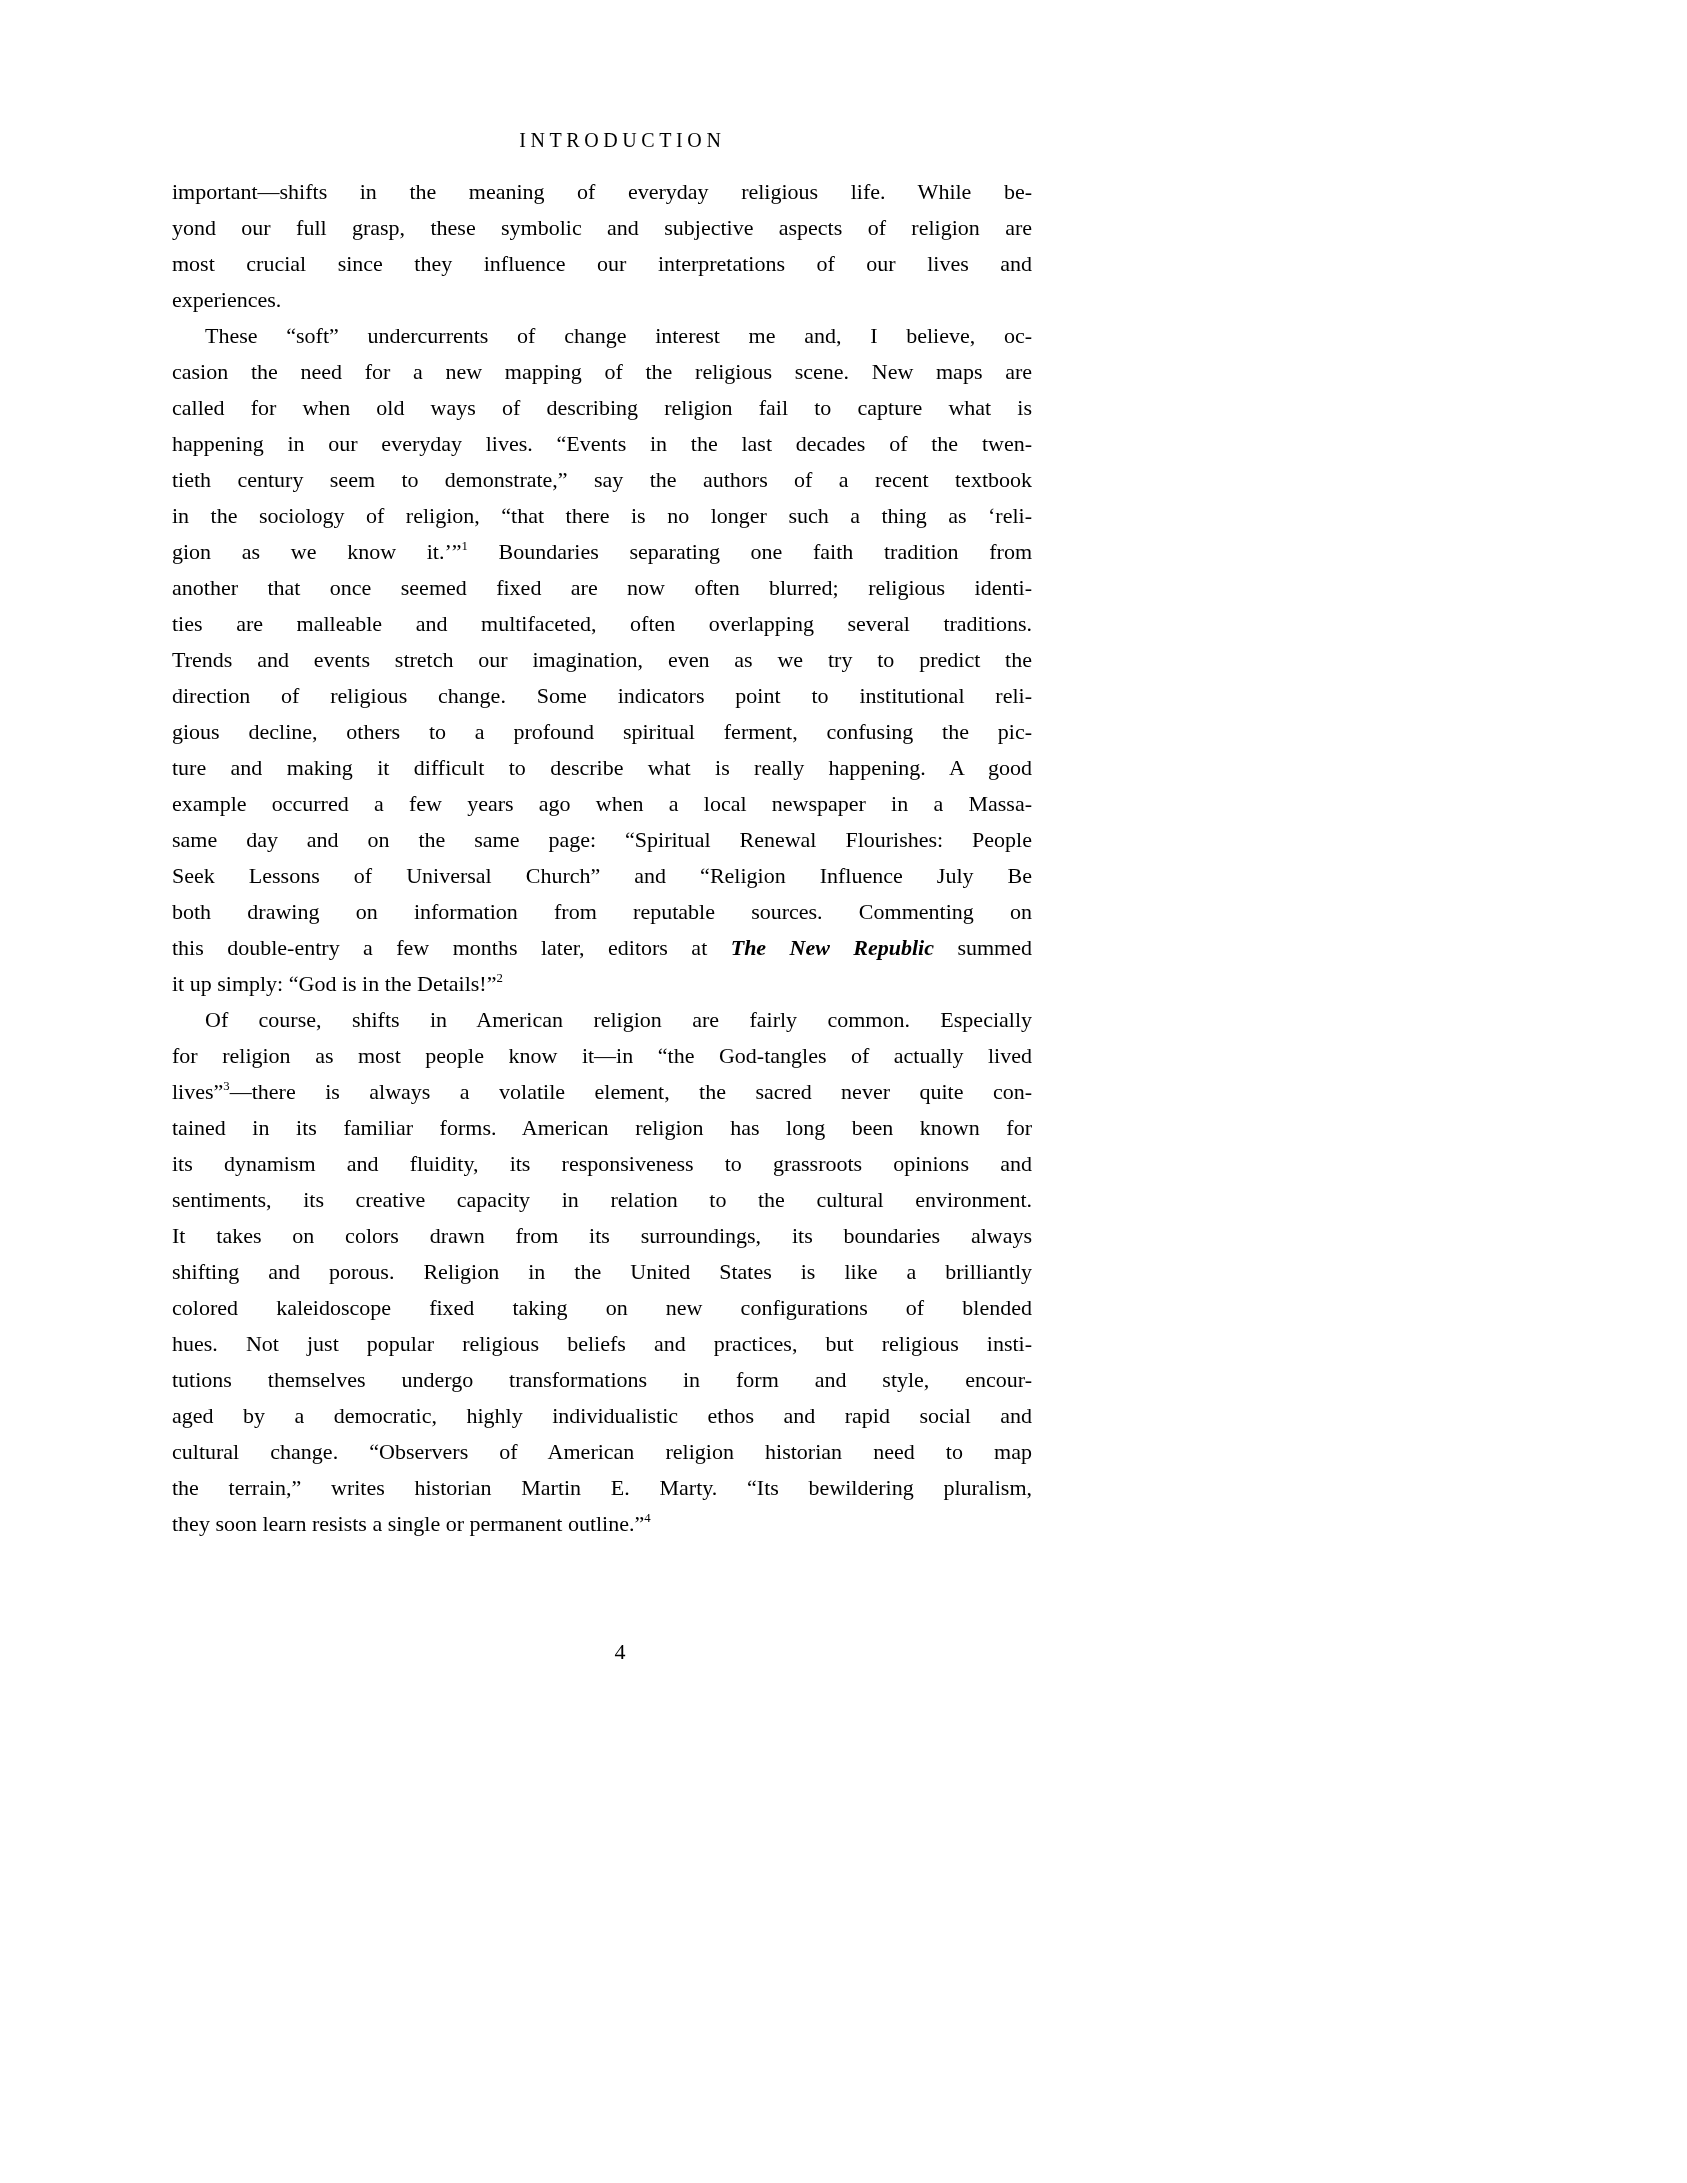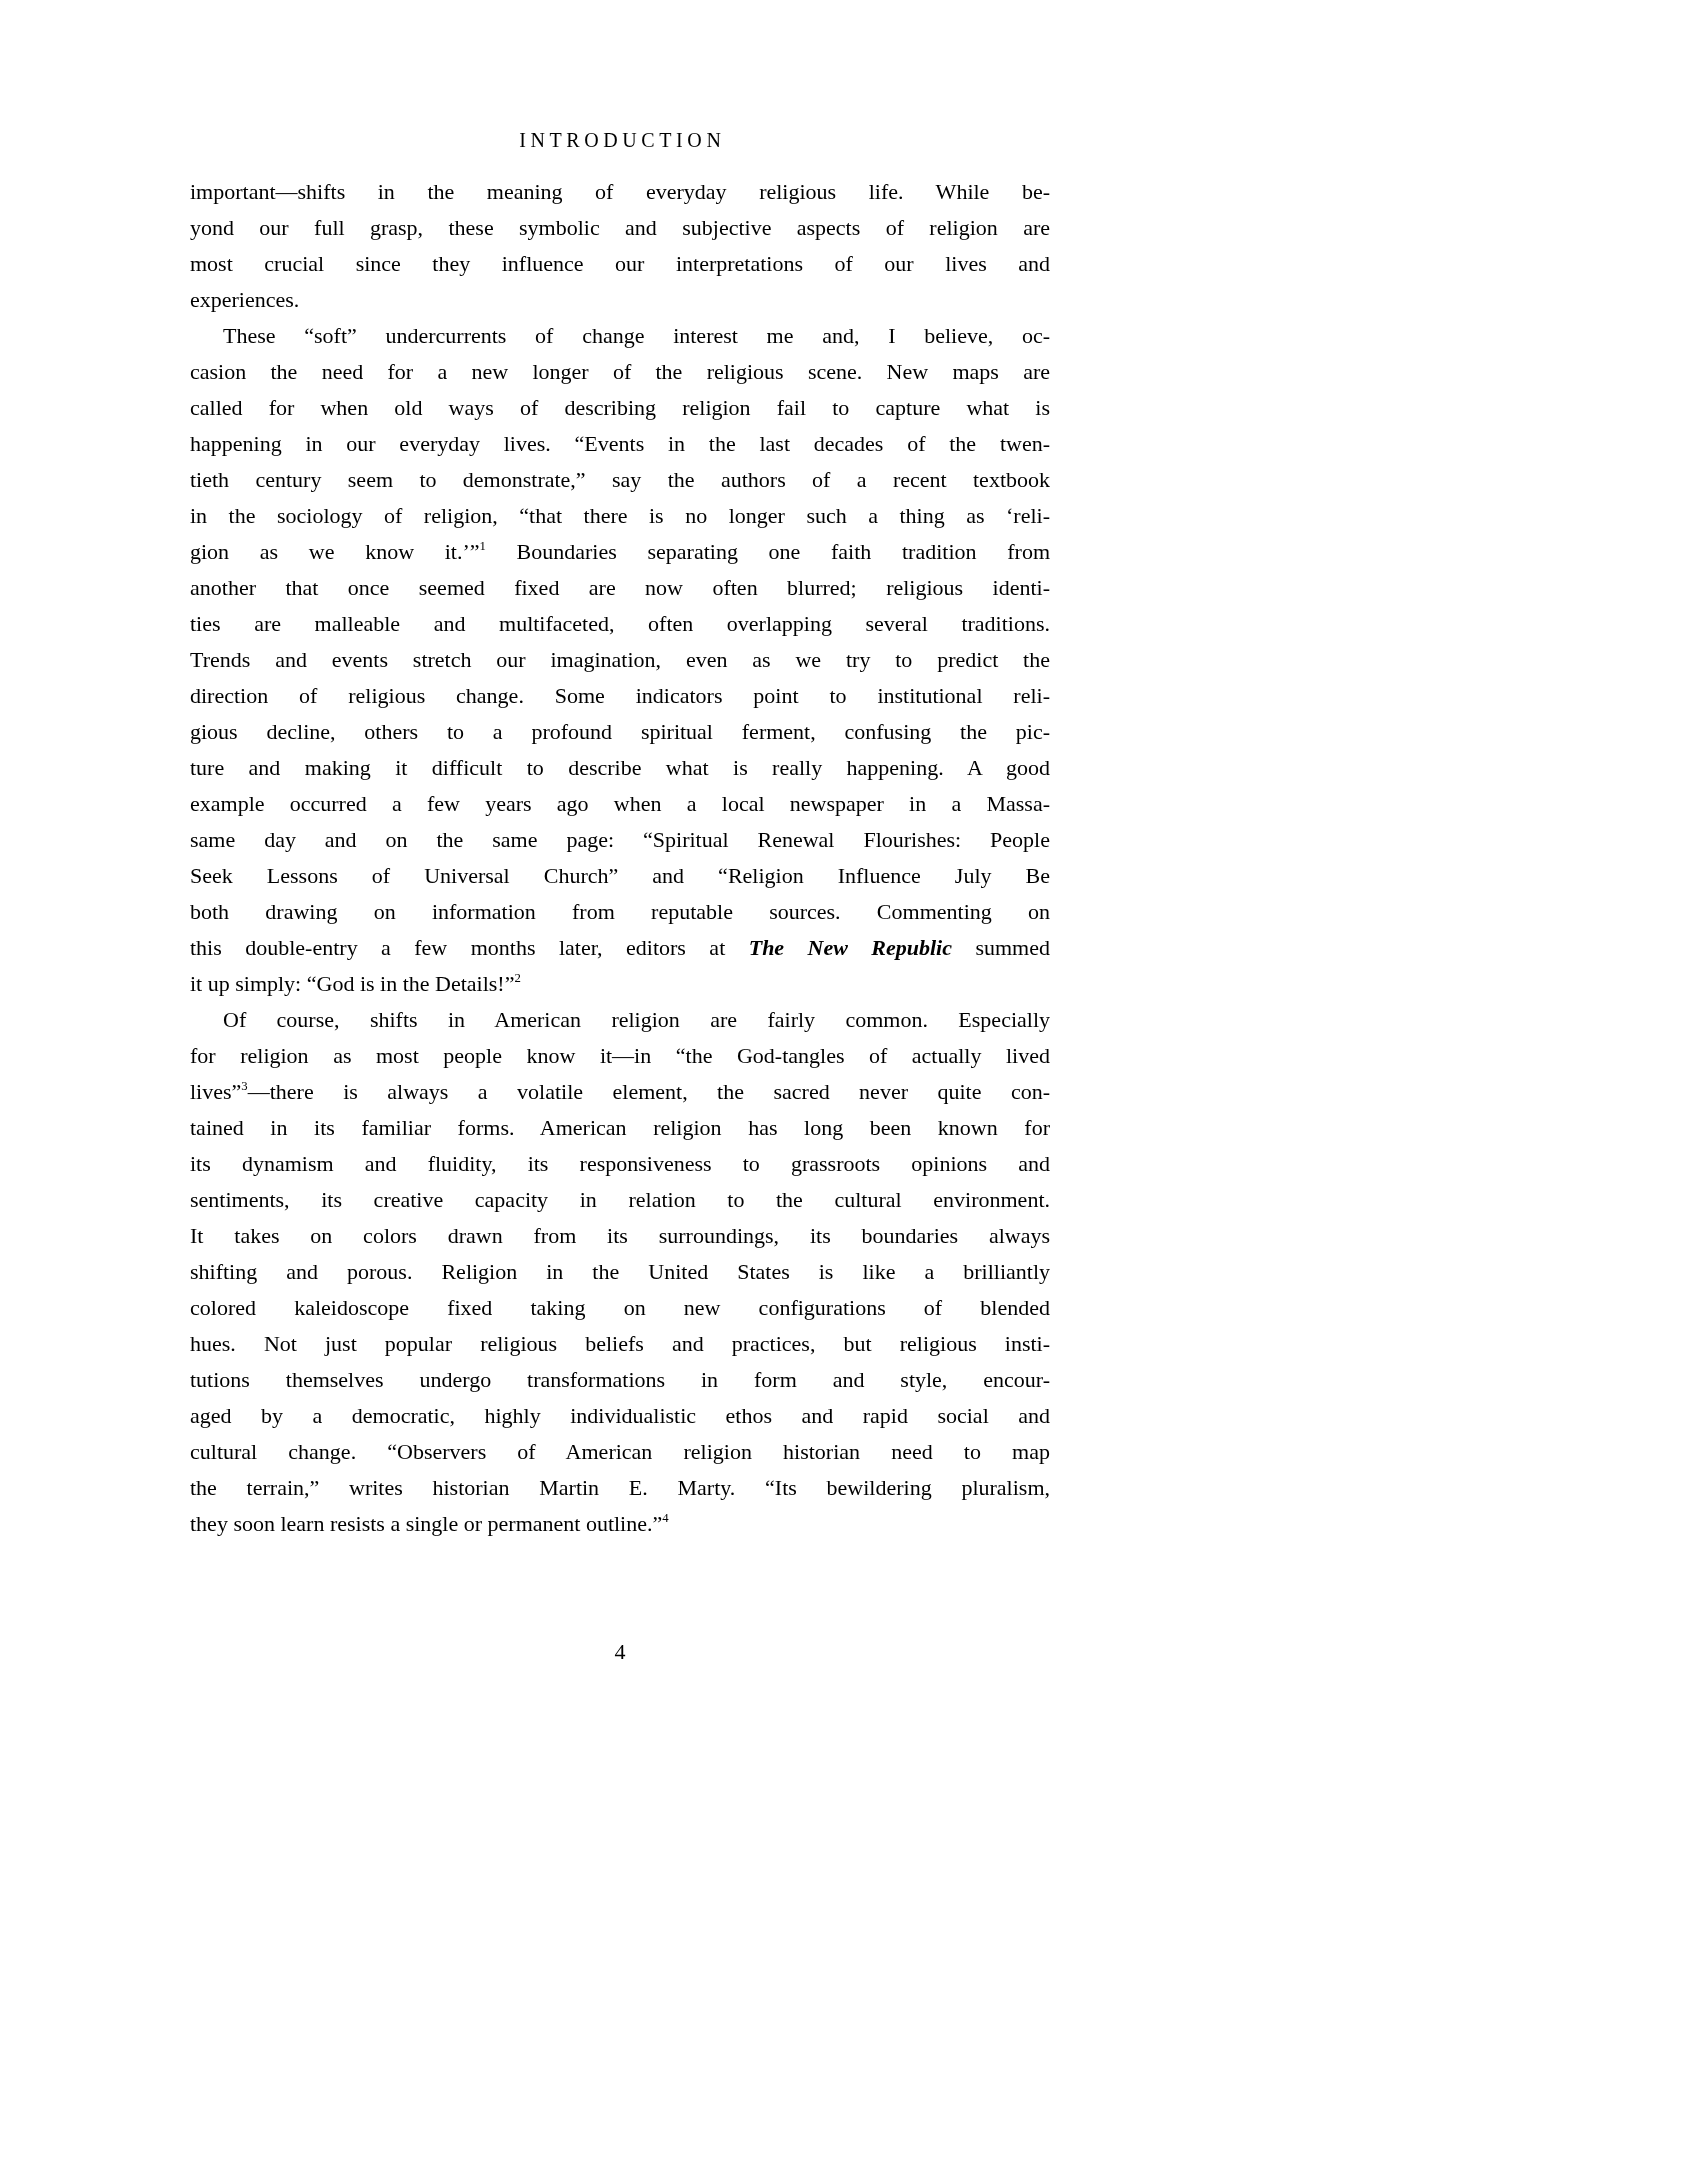--- a/index.html
+++ b/index.html
@@ -24,21 +24,21 @@
     text-align: center;
     font-size: 20px;
     line-height: 24px;
     letter-spacing: 4.6px;
     text-indent: 4.6px; 
     white-space: nowrap;
   }
   .body-text {
     position: absolute;
     top: 174px;
-    left: 190px;
+    left: 172px;
     width: 860px;
     font-size: 22px;
     line-height: 36px;
   }
   .paragraph {
     margin: 0;
     padding: 0;
   }
   .line {
     text-align: justify;
@@ -82,21 +82,21 @@
 
   <div class="body-text">
       <div class="paragraph">
         <div class="line">important—shifts in the meaning of everyday religious life. While be-</div>
         <div class="line">yond our full grasp, these symbolic and subjective aspects of religion are</div>
         <div class="line">most crucial since they influence our interpretations of our lives and</div>
         <div class="line last">experiences.</div>
       </div>
       <div class="paragraph">
         <div class="line indent">These “soft” undercurrents of change interest me and, I believe, oc-</div>
-        <div class="line">casion the need for a new longer of the religious scene. New maps are</div>
+        <div class="line">casion the need for a new mapping of the religious scene. New maps are</div>
         <div class="line">called for when old ways of describing religion fail to capture what is</div>
         <div class="line">happening in our everyday lives. “Events in the last decades of the twen-</div>
         <div class="line">tieth century seem to demonstrate,” say the authors of a recent textbook</div>
         <div class="line">in the sociology of religion, “that there is no longer such a thing as ‘reli-</div>
         <div class="line">gion as we know it.’”<sup>1</sup> Boundaries separating one faith tradition from</div>
         <div class="line">another that once seemed fixed are now often blurred; religious identi-</div>
         <div class="line">ties are malleable and multifaceted, often overlapping several traditions.</div>
         <div class="line">Trends and events stretch our imagination, even as we try to predict the</div>
         <div class="line">direction of religious change. Some indicators point to institutional reli-</div>
         <div class="line">gious decline, others to a profound spiritual ferment, confusing the pic-</div>

